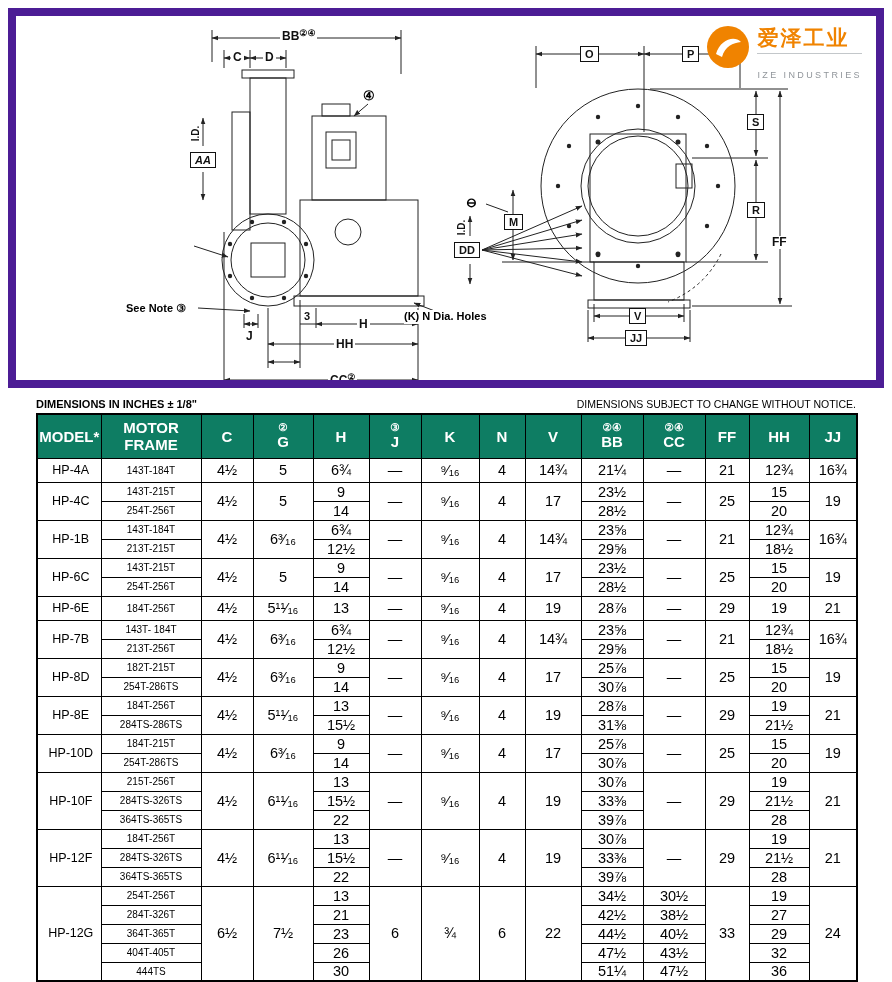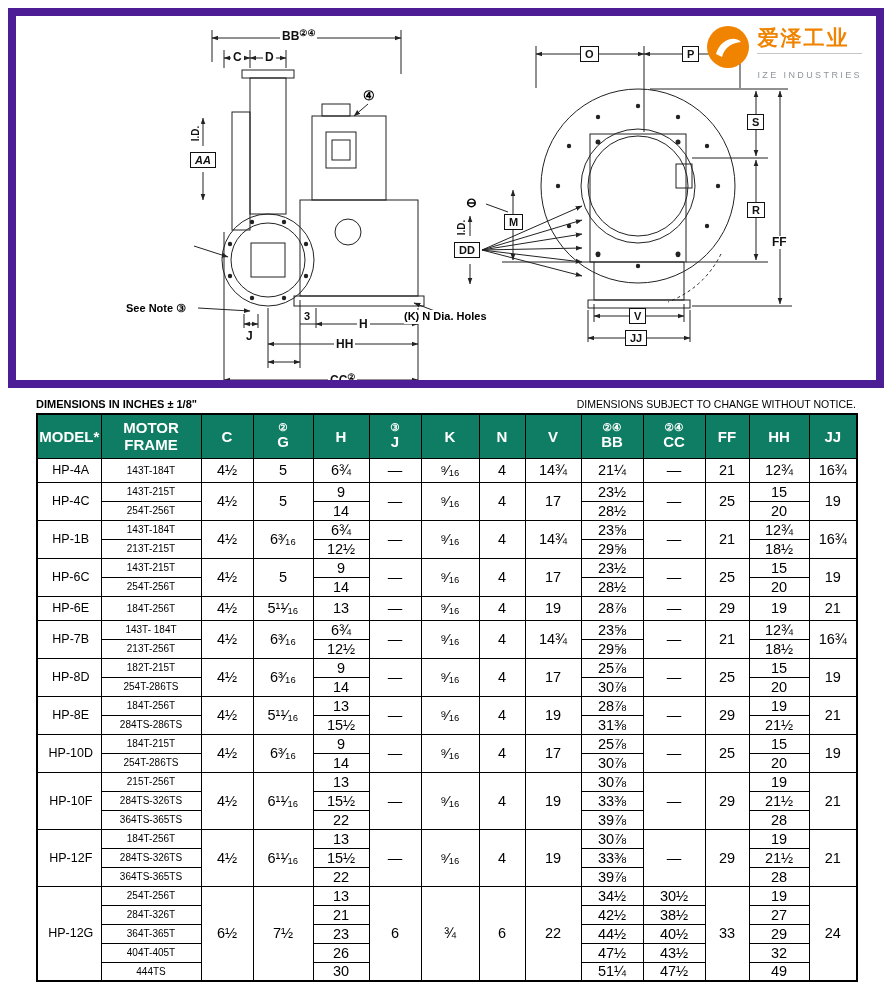--- a/index.html
+++ b/index.html
@@ -567,18 +567,18 @@
           <td>26</td>
           <td>47½</td>
           <td>43½</td>
           <td>32</td>
         </tr>
         <tr>
           <td class="frame-col">444TS</td>
           <td>30</td>
           <td>51¼</td>
           <td>47½</td>
-          <td>49</td>
+          <td>36</td>
         </tr>
       </tbody>
   </table>
 
 </div>
 
 </body></html>

